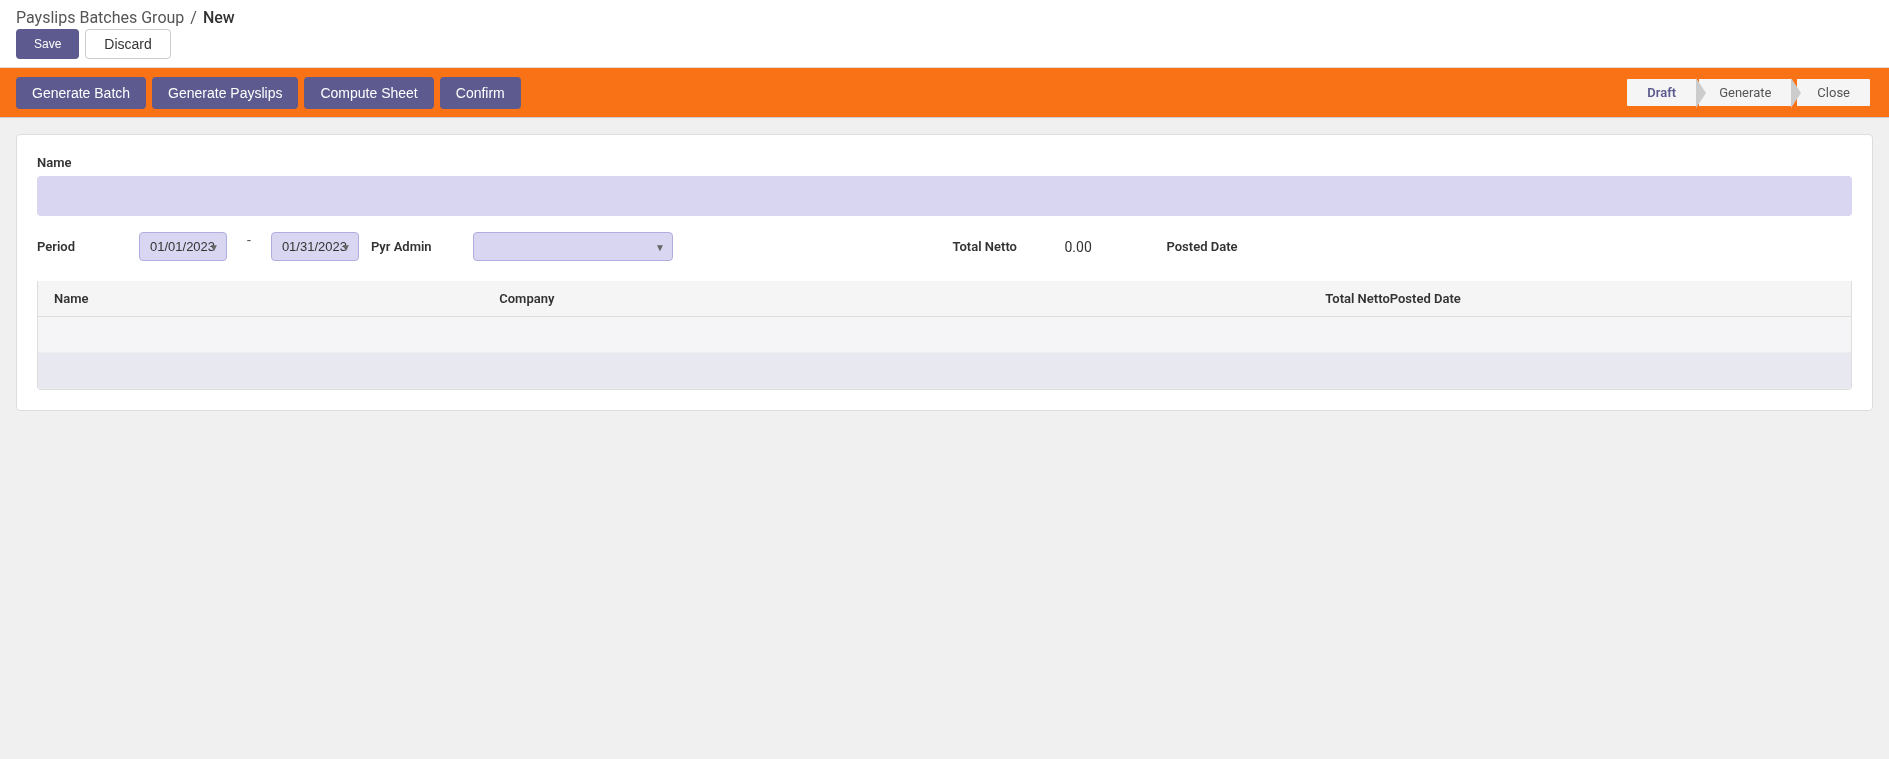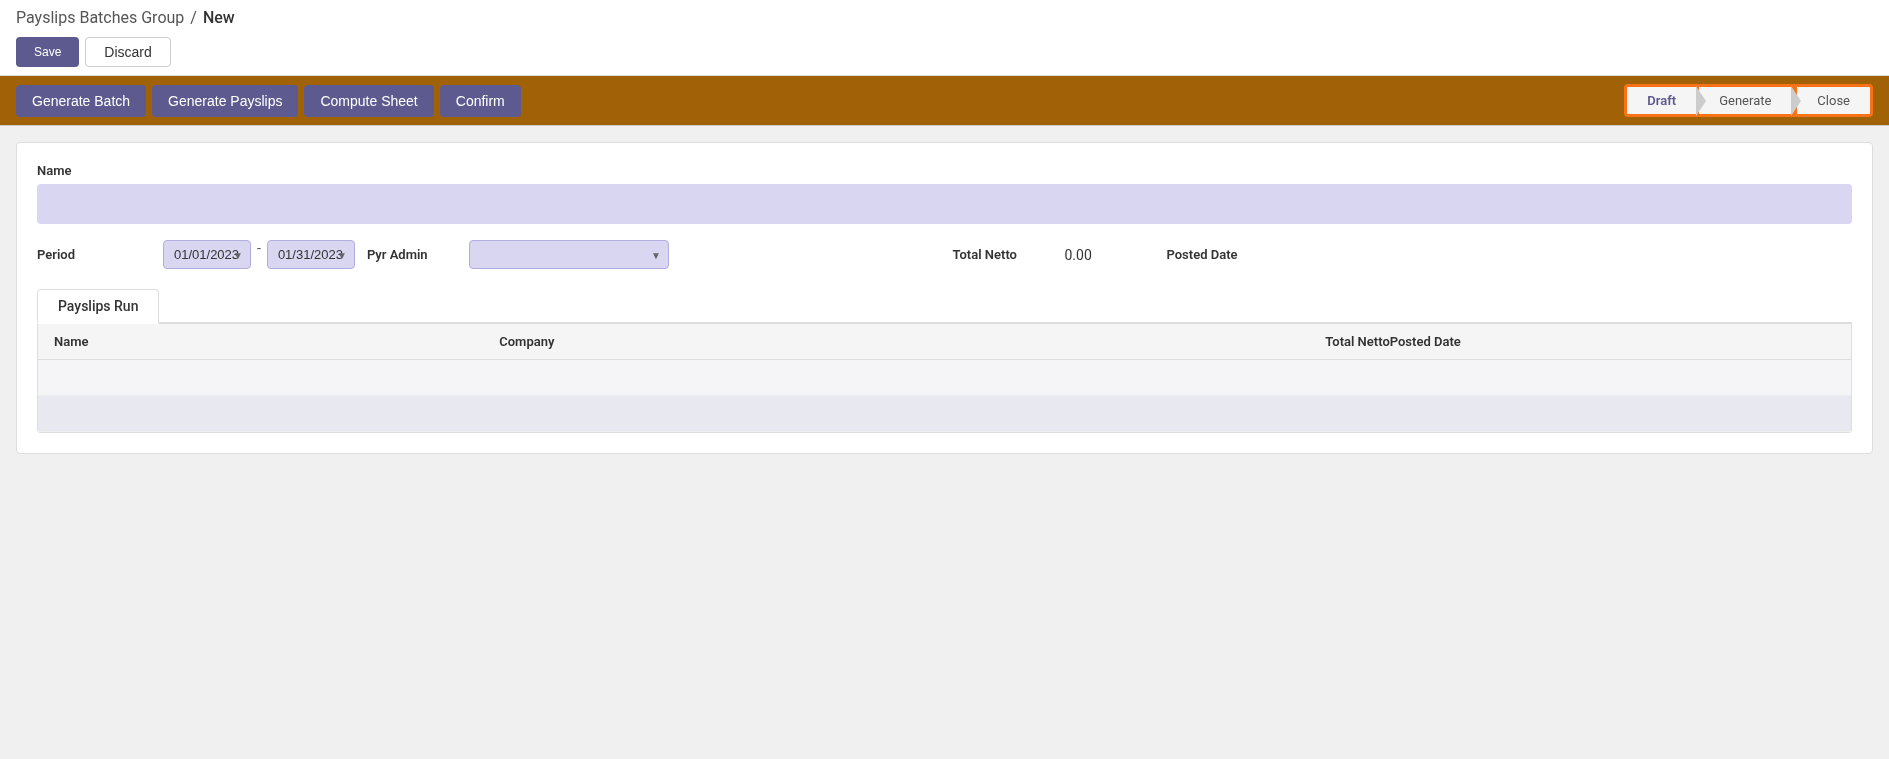--- a/index.html
+++ b/index.html
@@ -15,21 +15,21 @@
       padding: 8px 16px;
       border-bottom: 1px solid #ddd;
     }
 
     .breadcrumb {
       display: flex;
       align-items: center;
       gap: 6px;
       font-size: 16px;
       color: #555;
-      margin-bottom: 10px;
+      margin-bottom: 2px;
     }
 
     .breadcrumb .current {
       color: #333;
       font-weight: 500;
     }
 
     .action-buttons {
       display: flex;
       gap: 6px;
@@ -49,21 +49,21 @@
       background: #fff;
       color: #333;
       border: 1px solid #ccc;
       padding: 6px 18px;
       border-radius: 4px;
       cursor: pointer;
       font-size: 14px;
     }
 
     .toolbar {
-      background: #a16207;
+      background: #f97316;
       padding: 8px 16px;
       display: flex;
       align-items: center;
       justify-content: space-between;
       border-bottom: 1px solid #ccc;
     }
 
     .toolbar-left {
       display: flex;
       gap: 6px;
@@ -182,22 +182,21 @@
       cursor: pointer;
     }
 
     .date-separator {
       color: #555;
     }
 
     .period-inputs {
       display: flex;
       align-items: flex-start;
-      gap: 6px;
-      margin-left: 24px;
+      gap: 20px;
     }
 
     .select-input {
       background: #d8d6f0;
       border: 1px solid #b0aee0;
       border-radius: 4px;
       padding: 6px 30px 6px 10px;
       font-size: 13px;
       color: #333;
       appearance: none;
@@ -390,23 +389,20 @@
 
         <div class="field-row">
           <div class="field-label">Posted Date</div>
           <div class="total-netto-value"></div>
         </div>
 
       </div>
     </div>
 
     <div class="tabs-section">
-      <div class="tabs-header">
-        <div class="tab active">Payslips Run</div>
-      </div>
       <div class="tab-content">
         <div class="table-header">
           <div class="table-col">Name</div>
           <div class="table-col">Company</div>
           <div class="table-col total-netto-col">Total Netto</div>
           <div class="table-col posted-date-col">Posted Date</div>
         </div>
         <div class="table-row empty-row"></div>
         <div class="table-row empty-row"></div>
       </div>

